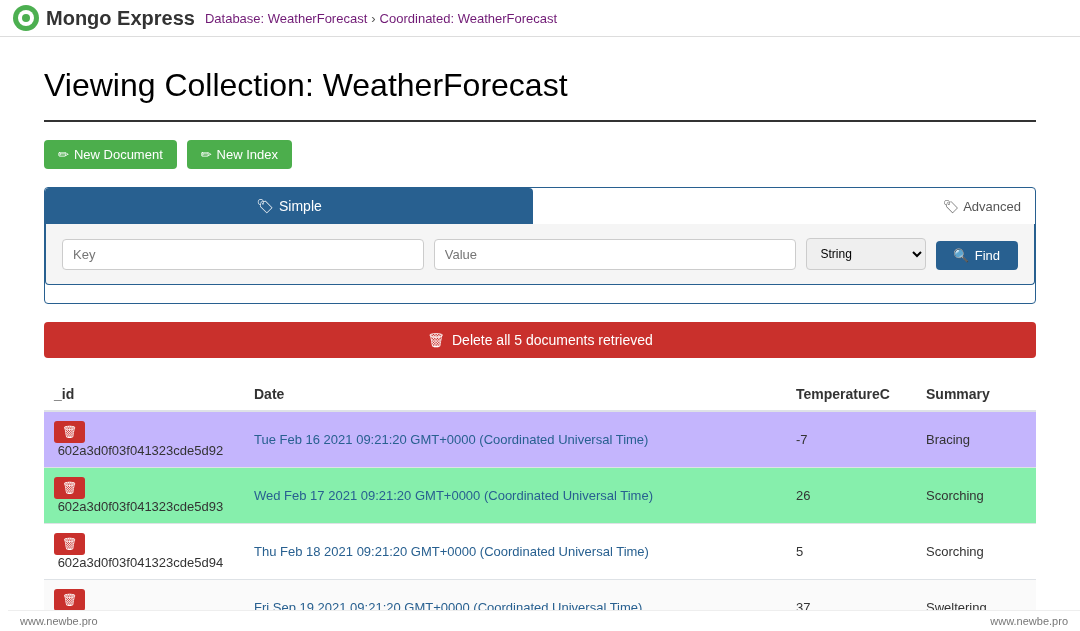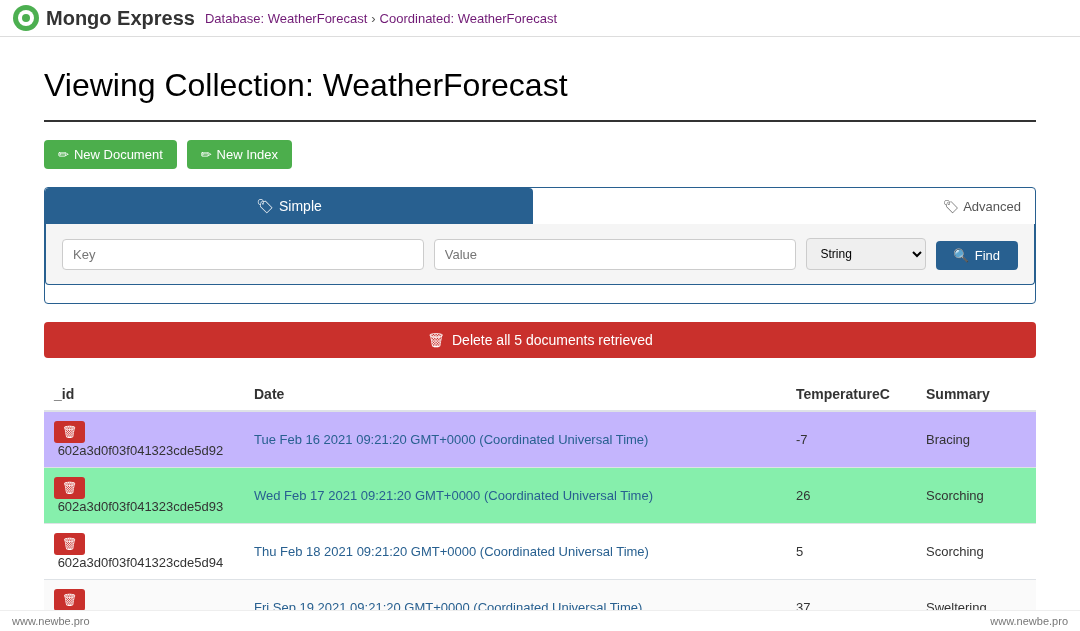--- a/index.html
+++ b/index.html
@@ -197,16 +197,16 @@
           <td><button class="btn-danger-sm">🗑</button>&nbsp;<span>602a3d0f03f041323cde5d95</span></td>
           <td><a class="date-link" href="#">Fri Sep 19 2021 09:21:20 GMT+0000 (Coordinated Universal Time)</a></td>
           <td>37</td>
           <td>Sweltering</td>
         </tr>
       </tbody>
   </table>
 
 </div>
 
-<div style="display:flex; justify-content:space-between; padding:4px 12px; font-size:11px; color:#777; position:fixed; bottom:0; left:0; right:0; background:#fff; border-top:1px solid #eee;">
+<div style="display:flex; justify-content:space-between; padding:4px 12px; font-size:11px; color:#777; position:fixed; bottom:0; left:8px; right:0; background:#fff; border-top:1px solid #eee;">
   <span>www.newbe.pro</span>
   <span>www.newbe.pro</span>
 </div>
 
 </body></html>

